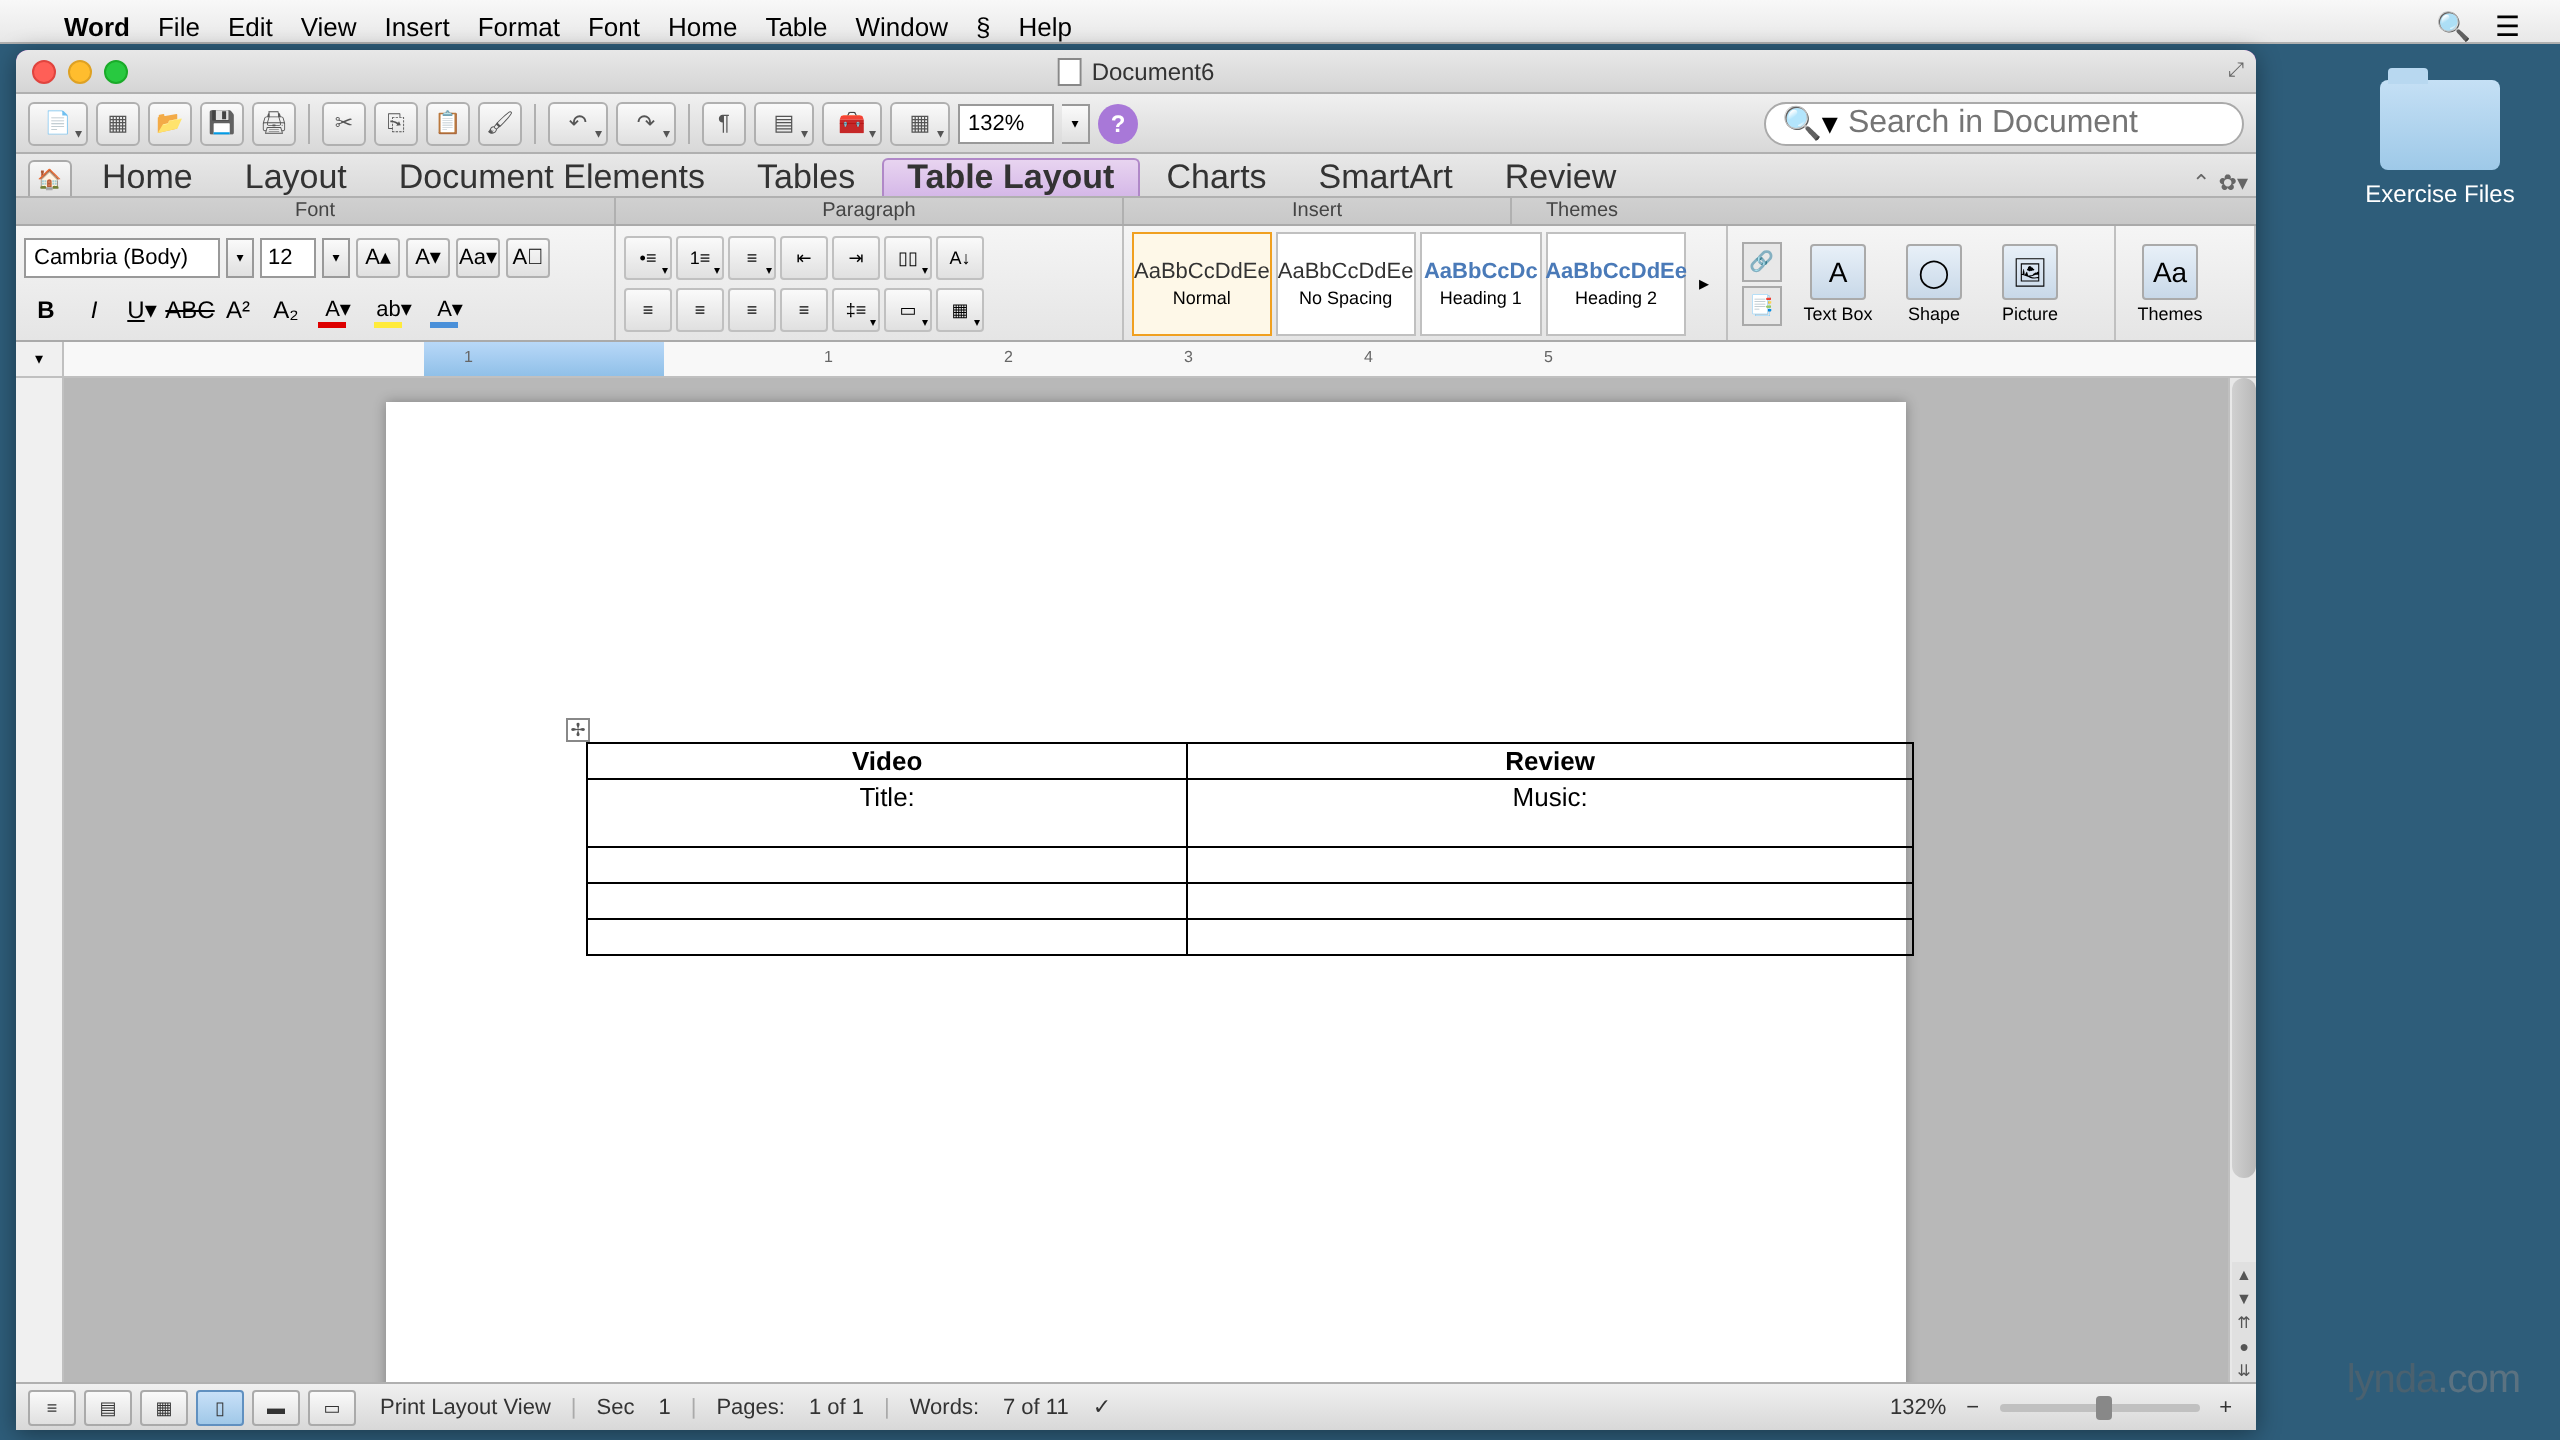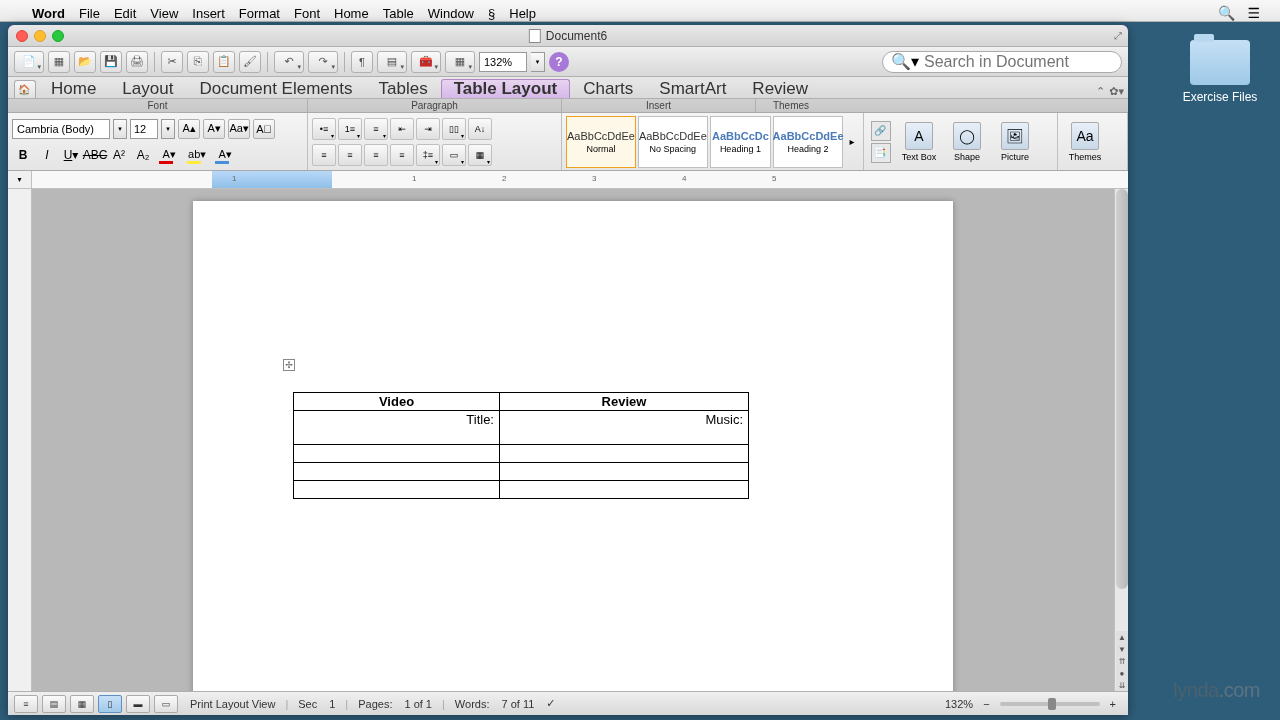--- a/index.html
+++ b/index.html
@@ -103,22 +103,22 @@
 .h-ruler-active { position: absolute; left: 180px; width: 120px; height: 100%; background: linear-gradient(#b8d8f8,#90c0e8); }
 .ruler-num { position: absolute; font-size: 8px; color: #666; top: 3px; }
 
 
 .doc-area { flex: 1; display: flex; background: #b8b8b8; overflow: hidden; }
 .v-ruler { width: 24px; background: #f0f0f0; border-right: 1px solid #c0c0c0; position: relative; }
 .doc-scroll { flex: 1; background: #b8b8b8; padding: 12px 0 0 0; overflow: hidden; position: relative; }
 .page { width: 760px; min-height: 540px; background: #fff; margin: 0 auto; box-shadow: 0 0 6px rgba(0,0,0,0.3); padding: 170px 100px 40px 100px; position: relative; font-family: Cambria, Georgia, serif; }
 .table-handle { position: absolute; left: 90px; top: 158px; width: 12px; height: 12px; border: 1px solid #888; background: #fff; font-size: 9px; display: flex; align-items: center; justify-content: center; color: #555; }
 
-.doc-table { border-collapse: collapse; width: 456px; margin-top: 21px; }
-.doc-table td, .doc-table th { border: 1px solid #000; padding: 1px 5px; font-size: 13px; text-align: right; height: 18px; vertical-align: top; }
+.doc-table { border-collapse: collapse; width: 664px; }
+.doc-table td, .doc-table th { border: 1px solid #000; padding: 1px 5px; font-size: 13px; text-align: center; height: 18px; vertical-align: top; }
 .doc-table th { font-weight: bold; text-align: center; }
 .doc-table .tall { height: 34px; }
 
 .vscroll { width: 14px; background: #e8e8e8; border-left: 1px solid #c0c0c0; position: relative; }
 .vscroll-thumb { position: absolute; top: 0; left: 1px; width: 12px; height: 400px; background: linear-gradient(90deg,#d0d0d0,#b8b8b8); border-radius: 6px; }
 .vscroll .arrow { position: absolute; width: 12px; height: 12px; left: 1px; font-size: 8px; display: flex; align-items: center; justify-content: center; color: #555; background: #e0e0e0; }
 
 
 .statusbar { height: 24px; background: linear-gradient(#f0f0f0, #d8d8d8); border-top: 1px solid #b0b0b0; display: flex; align-items: center; padding: 0 6px; font-size: 11px; color: #333; gap: 4px; }
 .view-btn { width: 24px; height: 18px; background: linear-gradient(#fafafa,#e0e0e0); border: 1px solid #aaa; border-radius: 2px; display: flex; align-items: center; justify-content: center; font-size: 9px; }

